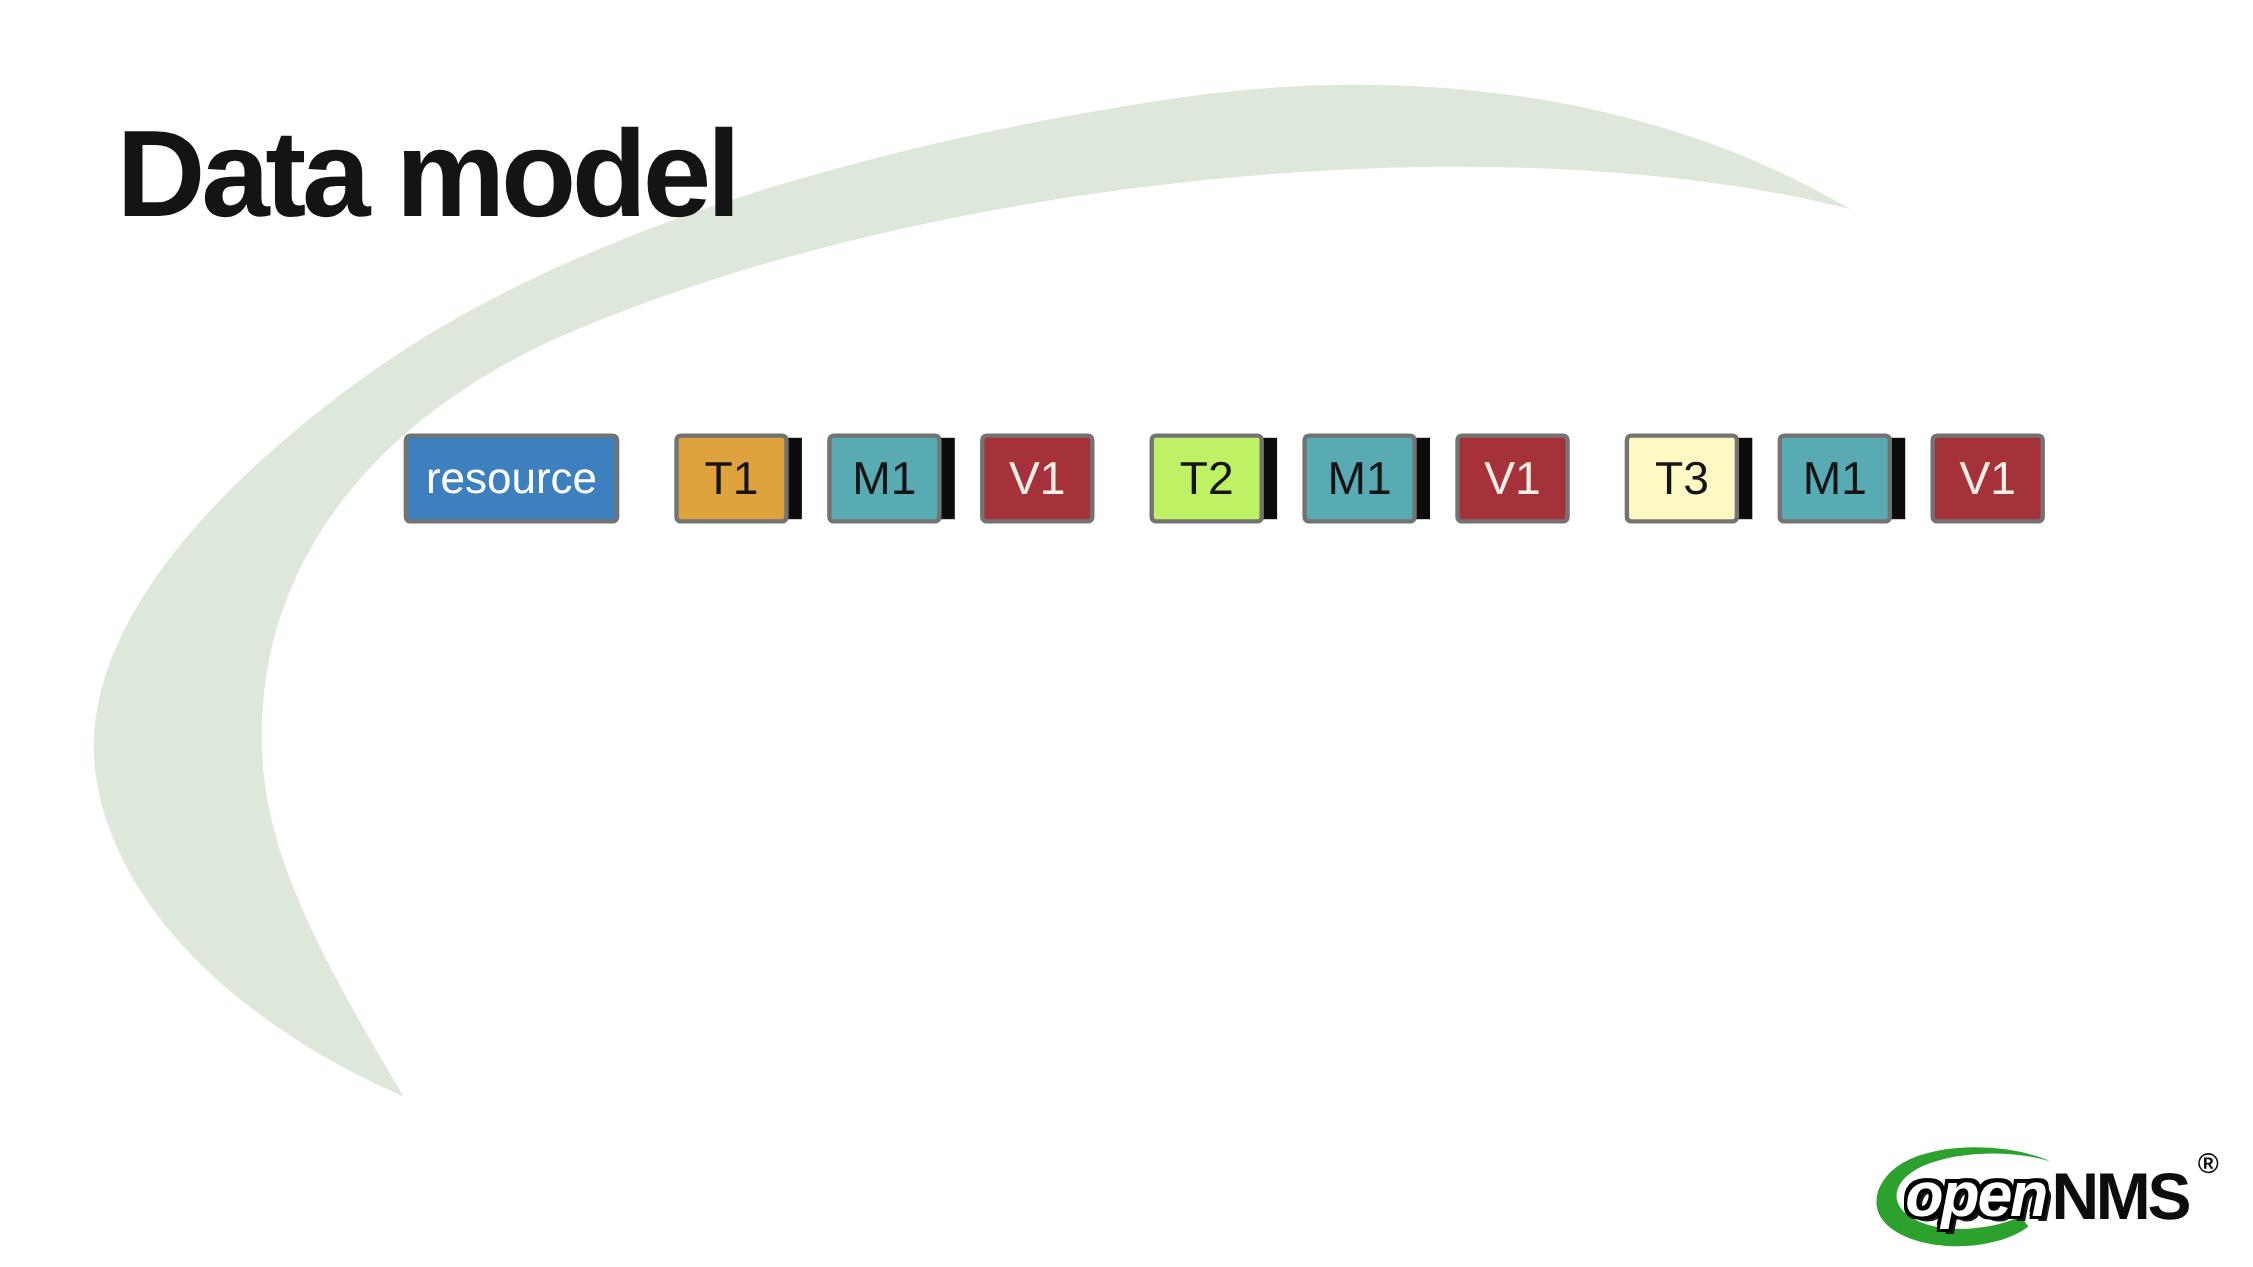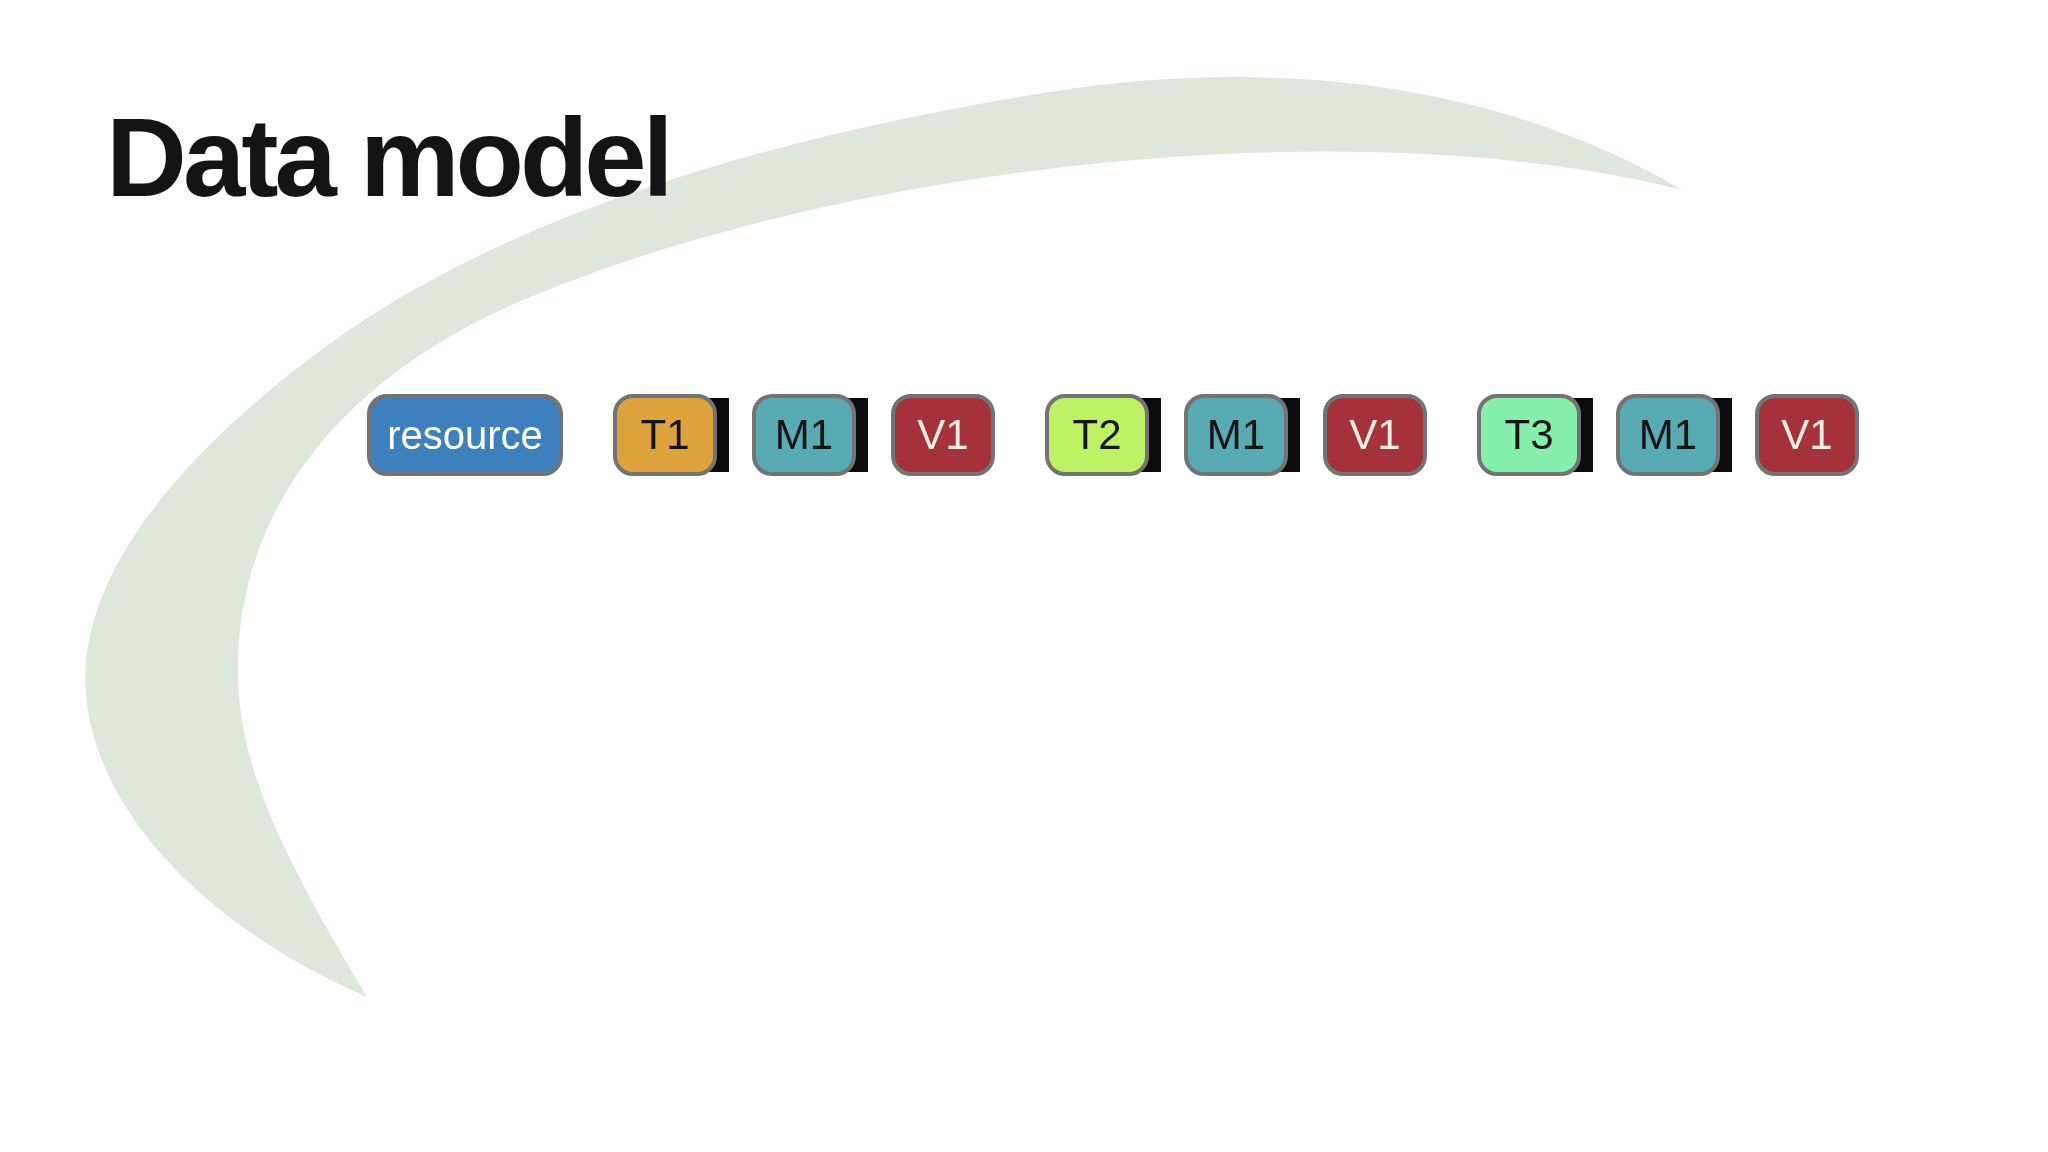--- a/index.html
+++ b/index.html
@@ -51,21 +51,21 @@
   }
   .triplet {
     display: flex;
     align-items: center;
     height: 82px;
   }
   .node {
     box-sizing: border-box;
     height: 82px;
     border: 4px solid #737373;
-    border-radius: 20px;
+    border-radius: 6px;
     display: flex;
     align-items: center;
     justify-content: center;
     font-size: 42px;
     line-height: 1;
     position: relative;
     z-index: 1;
     white-space: nowrap;
   }
   .node.resource {
@@ -165,23 +165,39 @@
 
     <div class="triplet">
       <div class="node small" style="background-color: #bef264; color: rgb(20, 20, 20);">T2</div>
       <div class="conn" style="background-color: rgb(12, 12, 12);"></div>
       <div class="node small" style="background-color: rgb(88, 171, 178); color: rgb(20, 20, 20);">M1</div>
       <div class="conn" style="background-color: rgb(12, 12, 12);"></div>
       <div class="node small" style="background-color: rgb(165, 50, 58); color: rgb(246, 239, 230);">V1</div>
     </div>
 
     <div class="triplet">
-      <div class="node small" style="background-color: #86efac; color: rgb(20, 20, 20);">T3</div>
+      <div class="node small" style="background-color: #fef9c3; color: rgb(20, 20, 20);">T3</div>
       <div class="conn" style="background-color: rgb(12, 12, 12);"></div>
       <div class="node small" style="background-color: rgb(88, 171, 178); color: rgb(20, 20, 20);">M1</div>
       <div class="conn" style="background-color: rgb(12, 12, 12);"></div>
       <div class="node small" style="background-color: rgb(165, 50, 58); color: rgb(246, 239, 230);">V1</div>
     </div>
 
   </div>
 
+  <div class="logo">
+    <svg class="logo-ring" viewBox="0 0 172 92" aria-hidden="true">
+      <path d="M 162,14
+               C 125,-3 62,-4 28,15
+               C 3,30 -3,54 12,70
+               C 28,87 68,96 106,88
+               C 122,85 134,79 142,73
+               L 135,64
+               C 104,78 58,80 34,64
+               C 14,50 20,30 46,18
+               C 80,3 132,4 162,14 Z" fill="#2da12d"></path>
+    </svg>
+    <span class="logo-open">open</span>
+    <span class="logo-nms">NMS</span>
+    <span class="logo-reg">®</span>
+  </div>
 
 </div>
 
 </body></html>

